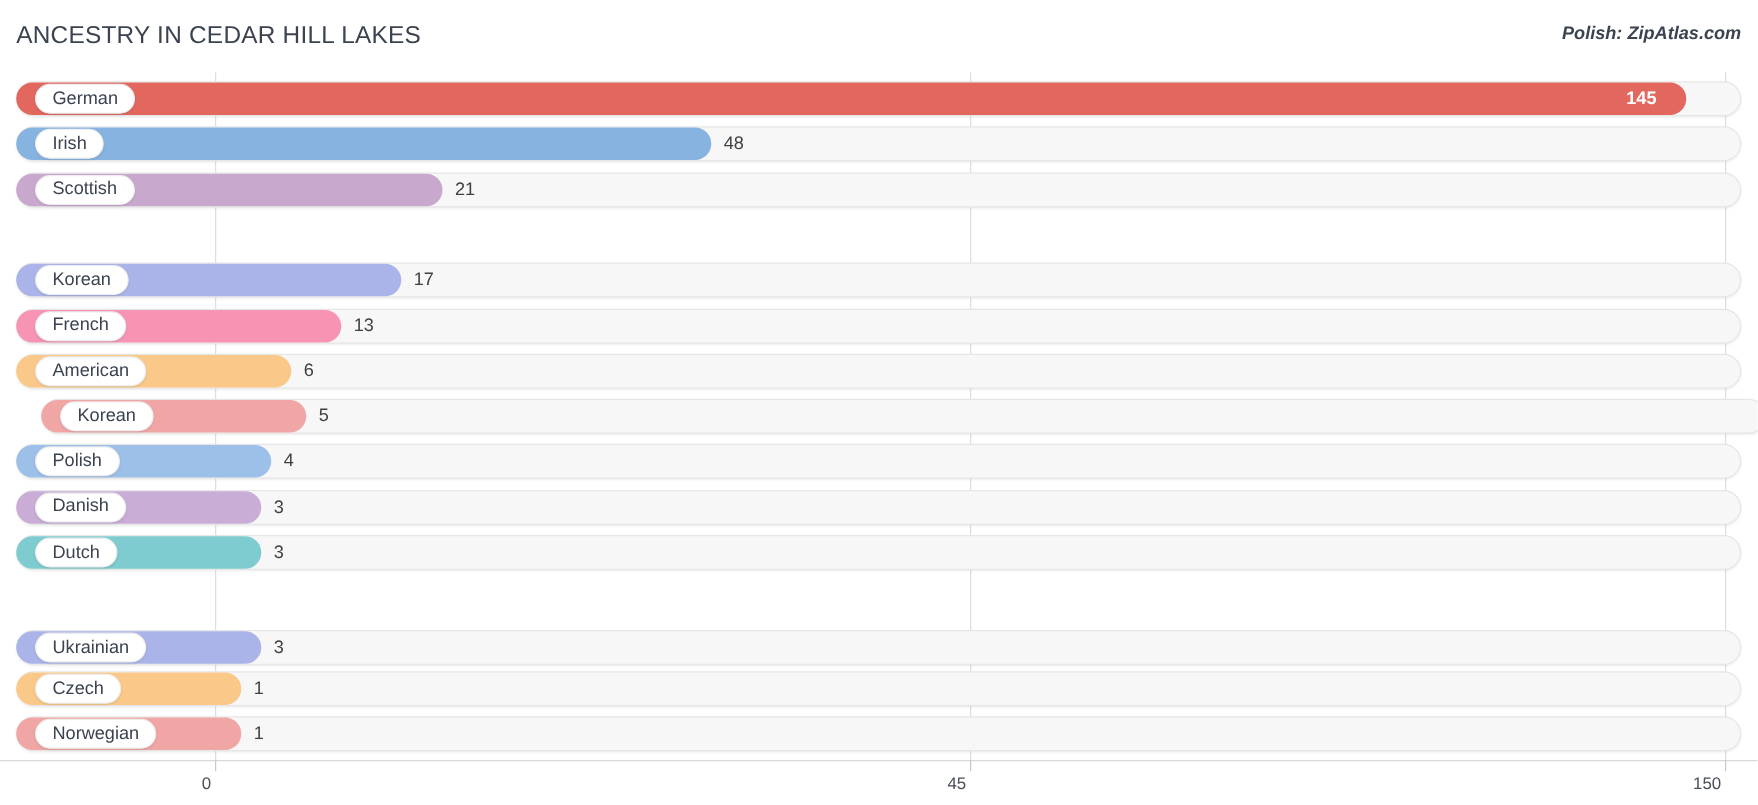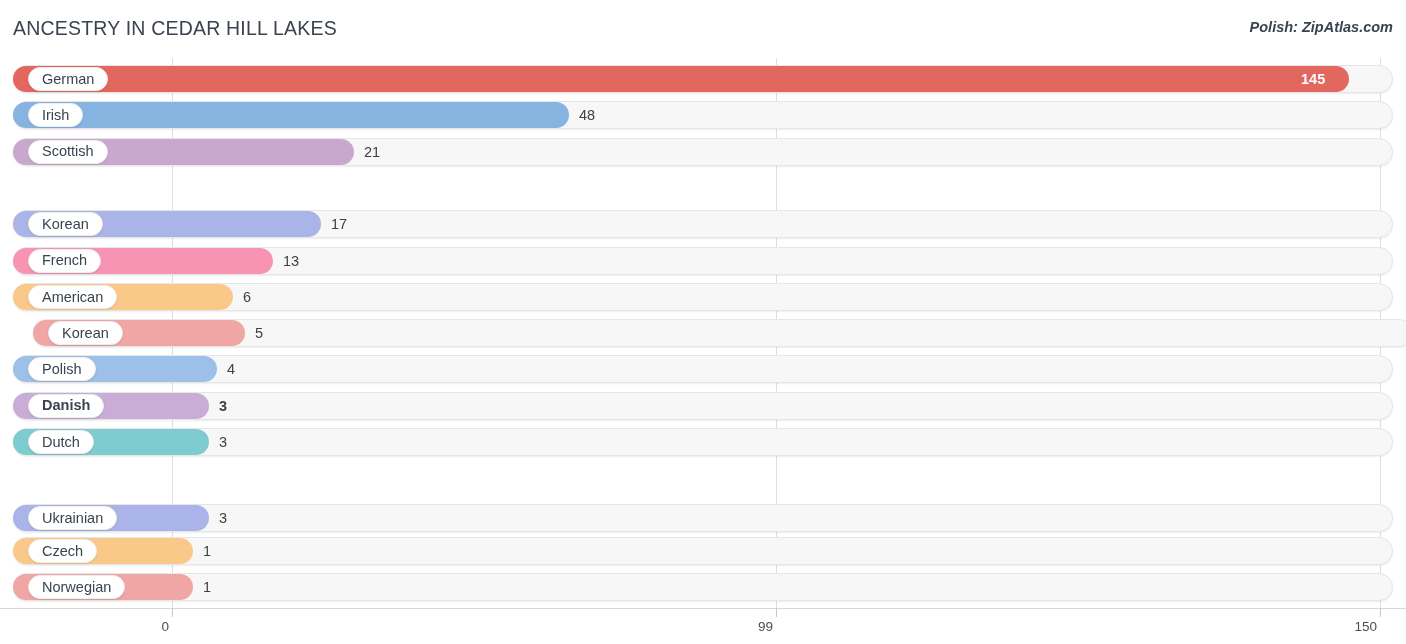--- a/index.html
+++ b/index.html
@@ -257,21 +257,21 @@
         <div class="value-out" style="left: 235px;">5</div>
       </div>
       <div class="row" style="top: 296.4px;">
         <div class="track" style="left: 13px; width: 1380px;"></div>
         <div class="bar" style="width: 204px; background: rgb(157, 192, 232);"></div>
         <div class="pill">
           <span class="pill-label">Polish</span>
         </div>
         <div class="value-out" style="left: 227px;">4</div>
       </div>
-      <div class="row" style="top: 332.7px; font-weight: bold;">
+      <div class="row" style="top: 332.7px;">
         <div class="track" style="left: 13px; width: 1380px;"></div>
         <div class="bar" style="width: 196px; background: rgb(201, 173, 214);"></div>
         <div class="pill">
           <span class="pill-label">Danish</span>
         </div>
         <div class="value-out" style="left: 219px;">3</div>
       </div>
       <div class="row" style="top: 369px;">
         <div class="track" style="left: 13px; width: 1380px;"></div>
         <div class="bar" style="width: 196px; background: rgb(126, 203, 208);"></div>
@@ -305,16 +305,16 @@
         <div class="value-out" style="left: 203px;">1</div>
       </div>
     </div>
 </div>
 
 <div class="axis">
   <div class="axis-line"></div>
 <div class="tick" style="left: 172px;"></div>
     <div class="tick-label" style="left: 169px;">0</div>
     <div class="tick" style="left: 776px;"></div>
-    <div class="tick-label" style="left: 773px;">99</div>
+    <div class="tick-label" style="left: 773px;">45</div>
     <div class="tick" style="left: 1380px;"></div>
     <div class="tick-label" style="left: 1377px;">150</div>
   </div>
 
 </body></html>

